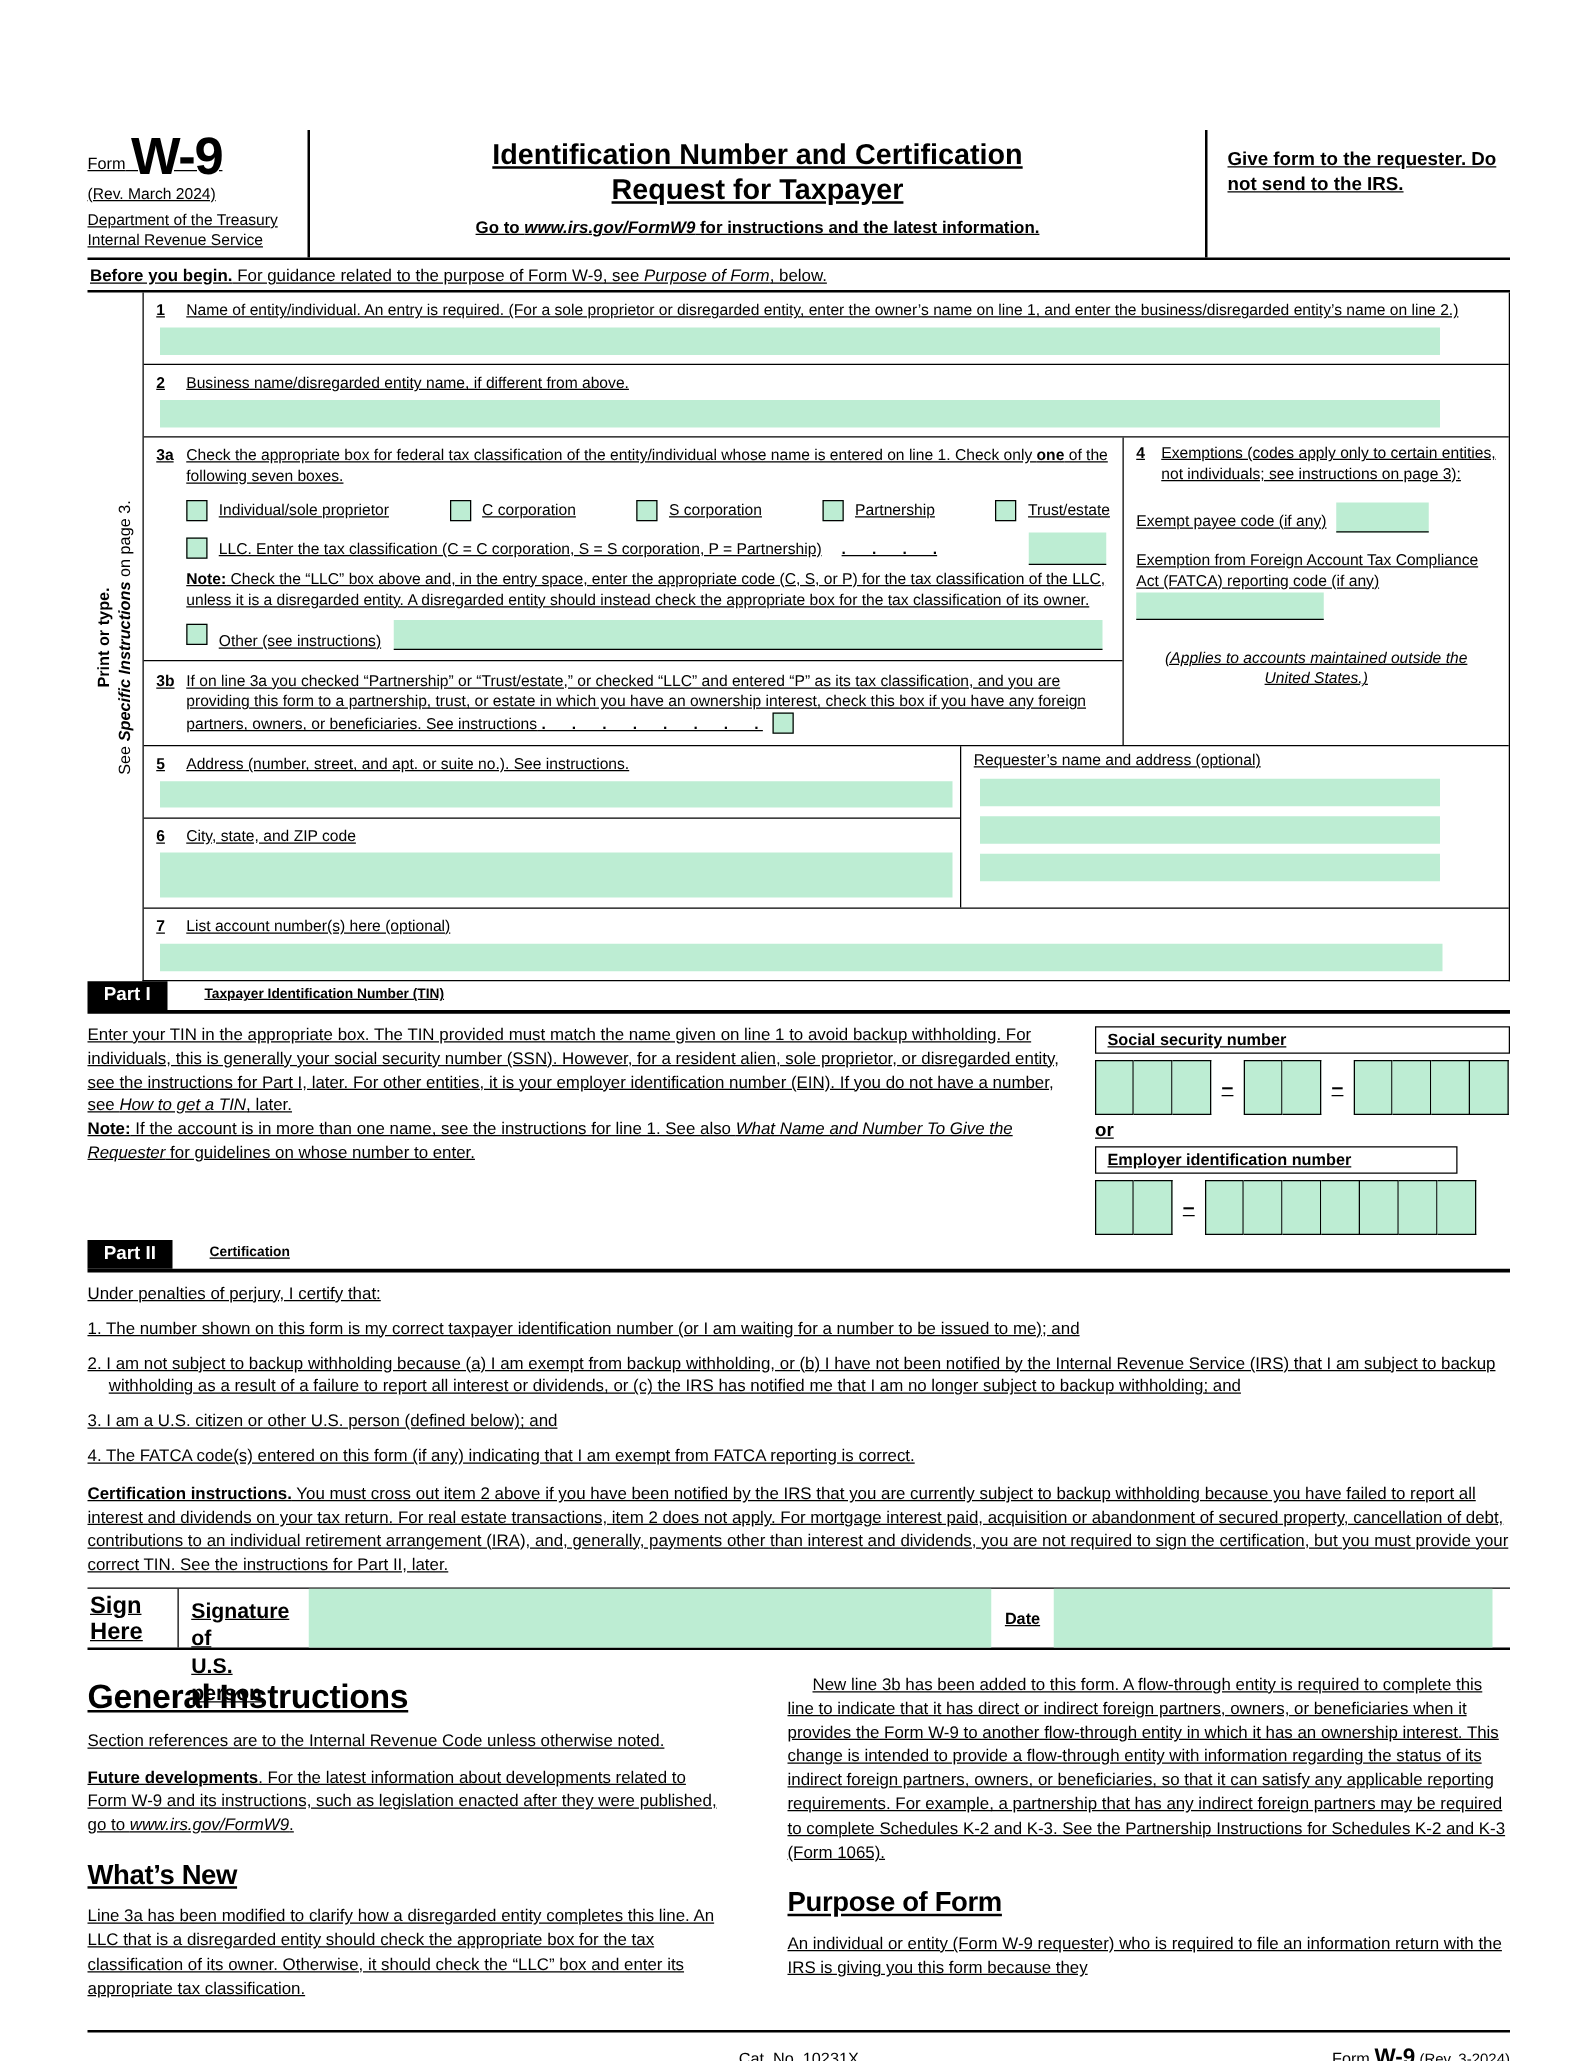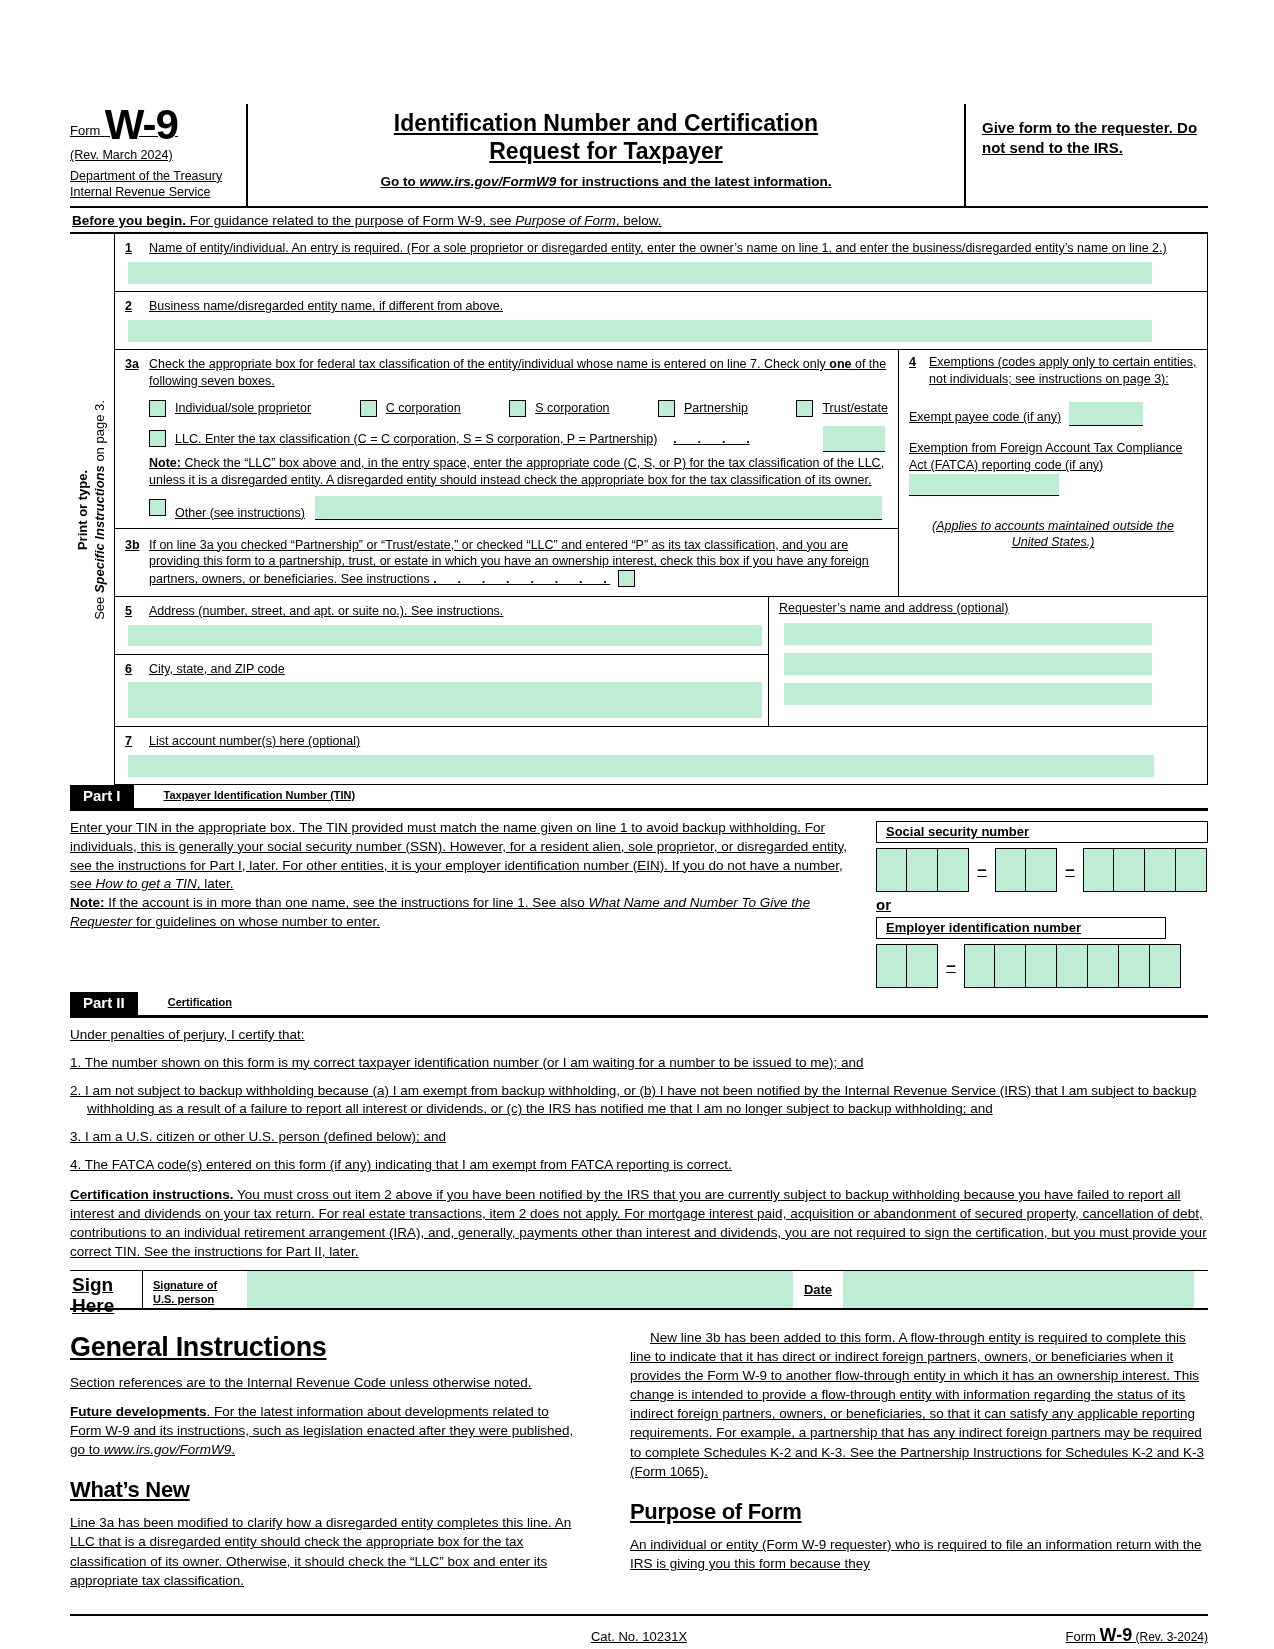--- a/index.html
+++ b/index.html
@@ -98,23 +98,23 @@
   .dash { width:26px; text-align:center; font-weight:bold; font-size:17px; }
   .or-word { font-weight:bold; font-size:15px; margin:3px 0 4px; }
 
   
   .p2 { font-size:13.5px; line-height:1.4; }
   .p2 .intro { margin-top:8px; }
   .cert-item { margin-top:9px; padding-left:17px; text-indent:-17px; }
   .cert-instr { margin-top:11px; }
 
   
-  .sign-row { display:flex; border-top:1px solid #000; border-bottom:2.5px solid #000; height:40px; margin-top:8px; }
+  .sign-row { display:flex; border-top:1px solid #000; border-bottom:2.5px solid #000; height:50px; margin-top:8px; }
   .sign-here { width:73px; border-right:1.5px solid #000; font-size:19px; font-weight:bold; line-height:1.12; padding:3px 0 0 2px; flex:none; }
-  .sig-lbl { width:104px; font-size:11px; font-weight:bold; line-height:1.3; padding:7px 0 0 10px; flex:none; }
+  .sig-lbl { width:104px; font-size:17px; font-weight:bold; line-height:1.3; padding:7px 0 0 10px; flex:none; }
   .sig-field { width:546px; background:var(--green); flex:none; }
   .date-lbl { width:50px; font-size:13px; font-weight:bold; display:flex; align-items:center; justify-content:center; flex:none; }
   .date-field { flex:1; background:var(--green); margin-right:14px; }
 
   
   .instr { display:flex; gap:48px; margin-top:14px; }
   .instr-left { width:512px; flex:none; }
   .instr-right { flex:1; }
   .h-big { font-size:27px; font-weight:bold; margin:8px 0 4px; letter-spacing:-.3px; }
   .h-mid { font-size:22px; font-weight:bold; margin:18px 0 2px; letter-spacing:-.3px; }
@@ -189,21 +189,21 @@
         </div>
         <div class="field h22 fullfield"></div>
       </div>
 
       <div class="group3">
         <div class="g3-left">
 
           <div class="row3a">
             <div class="row-head">
               <span class="num">3a</span>
-              <span class="lbl"><span>Check the appropriate box for federal tax classification of the entity/individual whose name is entered on line 7. Check only </span><span class="b">one</span><span> of the following seven boxes.</span></span>
+              <span class="lbl"><span>Check the appropriate box for federal tax classification of the entity/individual whose name is entered on line 1. Check only </span><span class="b">one</span><span> of the following seven boxes.</span></span>
             </div>
 
             <div class="opts indent">
               <span class="opt">
                   <span class="cb"></span>
                   <span>Individual/sole proprietor</span>
                 </span>
               <span class="opt">
                   <span class="cb"></span>
                   <span>C corporation</span>

